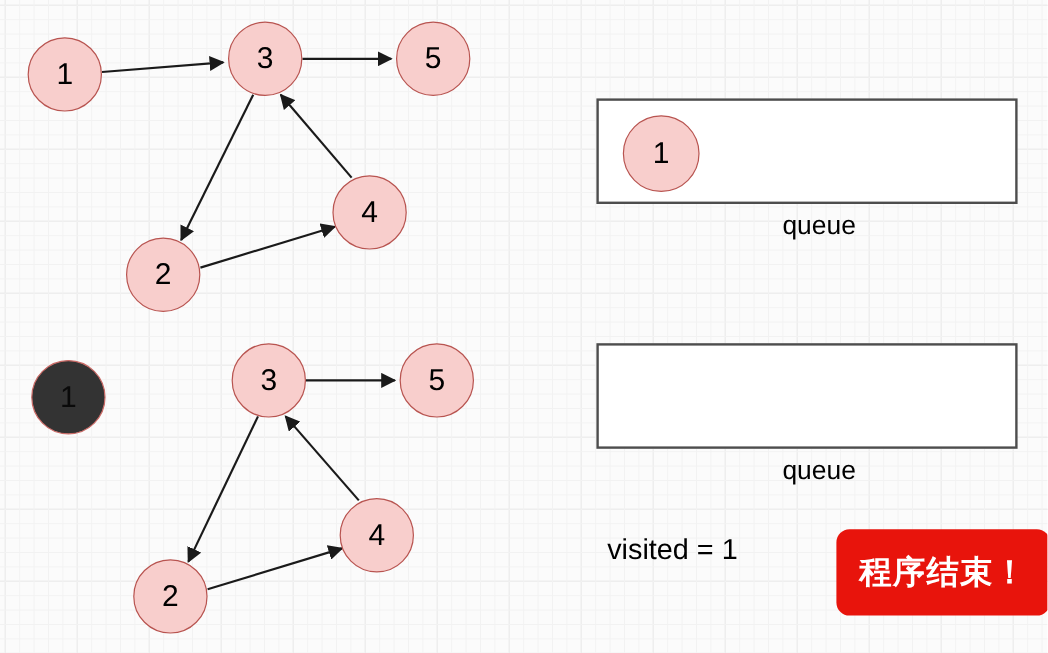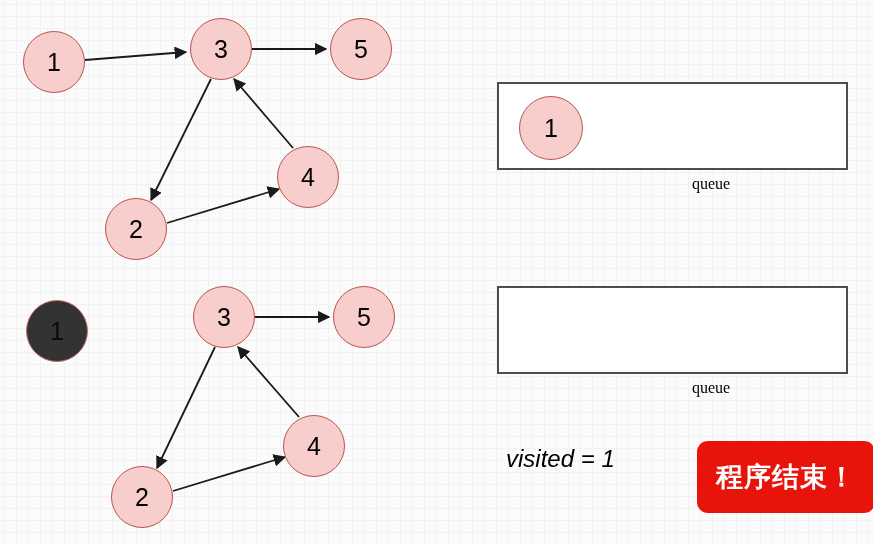--- a/index.html
+++ b/index.html
@@ -50,25 +50,24 @@
     color: #0a0a0a;
   }
   .queue-box {
     position: absolute;
     background: #ffffff;
     border: 2px solid #4d4d4d;
     box-sizing: border-box;
   }
   .queue-label {
     position: absolute;
-    font-family: Liberation Serif, serif;
-    font-size: 16px;
+    font-family: Liberation Sans, sans-serif;
+    font-size: 22px;
     color: #000000;
     white-space: nowrap;
-    margin-left: 40px;
   }
   .queue-item {
     position: absolute;
     width: 64px;
     height: 64px;
     border-radius: 50%;
     background: #f8cecc;
     border: 1.6px solid #b85450;
     box-sizing: border-box;
     display: flex;
@@ -167,19 +166,19 @@
   <div class="queue-box" style="left:497px; top:82px; width:351px; height:88px;">
     <div class="queue-item" style="left:20px; top:12px;">
       <span>1</span>
     </div>
   </div>
   <div class="queue-label" style="left:652px; top:175px;">queue</div>
 
   <div class="queue-box" style="left:497px; top:286px; width:351px; height:88px;"></div>
   <div class="queue-label" style="left:652px; top:379px;">queue</div>
 
-  <div class="visited-text" style="left:506px; top:445px;font-style:italic;">visited = 1</div>
+  <div class="visited-text" style="left:506px; top:445px;">visited = 1</div>
 
   <button class="end-button" style="left:672px; top:441px; width:178px; height:72px;margin-left:25px;">
     <span>程序结束！</span>
   </button>
 
 </div>
 
 </body></html>

